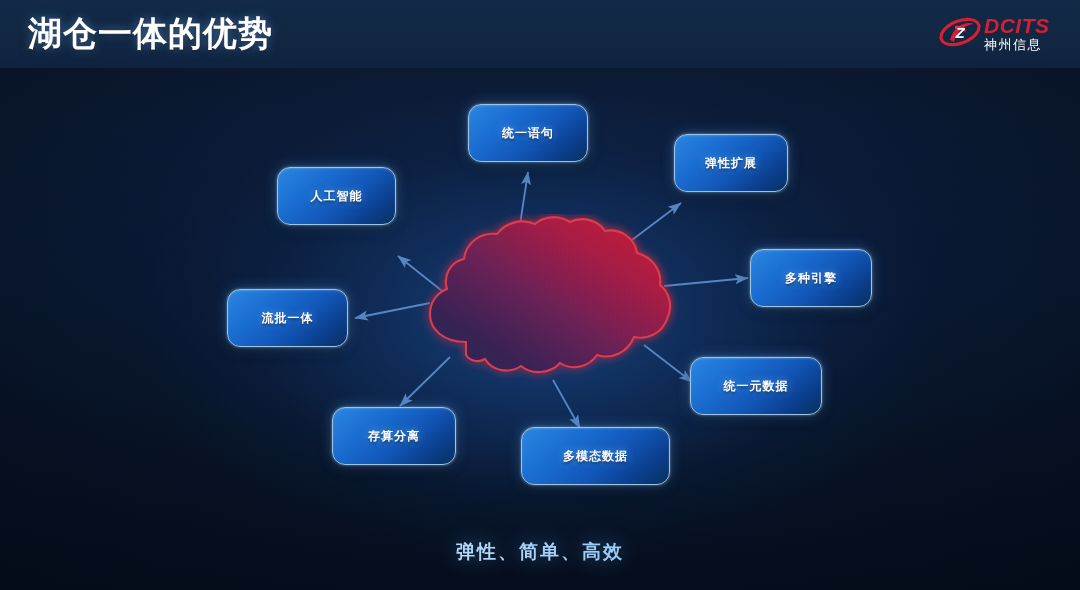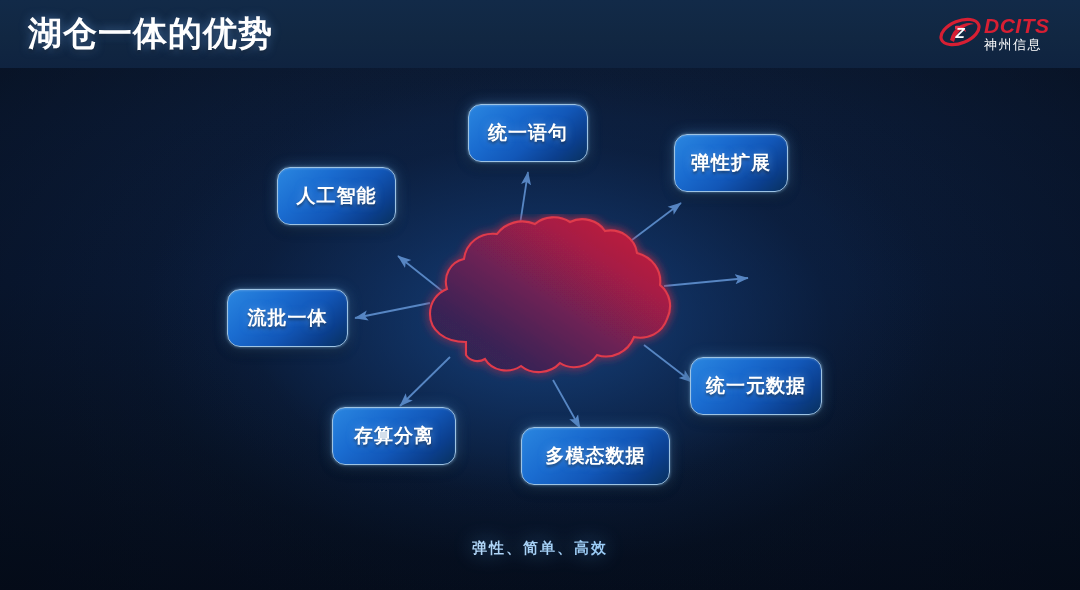--- a/index.html
+++ b/index.html
@@ -134,35 +134,35 @@
       0 0 14px rgba(90, 160, 230, 0.40),
       0 0 3px rgba(160, 205, 240, 0.55),
       inset 0 1px 2px rgba(255,255,255,0.18),
       0 5px 12px rgba(0, 0, 0, 0.45);
     display: flex;
     align-items: center;
     justify-content: center;
     box-sizing: border-box;
   }
   .node span {
-    font-size: 19px;
+    font-size: 12px;
     font-weight: bold;
     color: #ffffff;
     letter-spacing: 1px;
     text-shadow: 0 0 8px rgba(140, 200, 255, 0.55), 0 2px 3px rgba(0,0,0,0.55);
     white-space: nowrap;
   }
   
   .caption {
     position: absolute;
     left: 0;
     top: 539px;
     width: 1080px;
     text-align: center;
-    font-size: 15px;
+    font-size: 19px;
     font-weight: bold;
     letter-spacing: 2px;
     background: linear-gradient(90deg, #e8f2fc 0%, #cfe4fa 30%, #7fc0f5 70%, #4ea6f0 100%);
     -webkit-background-clip: text;
     background-clip: text;
     color: transparent;
     -webkit-text-fill-color: transparent;
     filter: drop-shadow(0 0 10px rgba(90, 170, 245, 0.45));
   }
 </style>
@@ -262,20 +262,23 @@
     </div>
 
     <div class="node" style="left:674px; top:134px; width:114px; height:58px;">
       <span>弹性扩展</span>
     </div>
 
     <div class="node" style="left:277px; top:167px; width:119px; height:58px;">
       <span>人工智能</span>
     </div>
 
+    <div class="node" style="left:750px; top:249px; width:122px; height:58px;">
+      <span>多种引擎</span>
+    </div>
 
     <div class="node" style="left:227px; top:289px; width:121px; height:58px;">
       <span>流批一体</span>
     </div>
 
     <div class="node" style="left:690px; top:357px; width:132px; height:58px;">
       <span>统一元数据</span>
     </div>
 
     <div class="node" style="left:332px; top:407px; width:124px; height:58px;">

